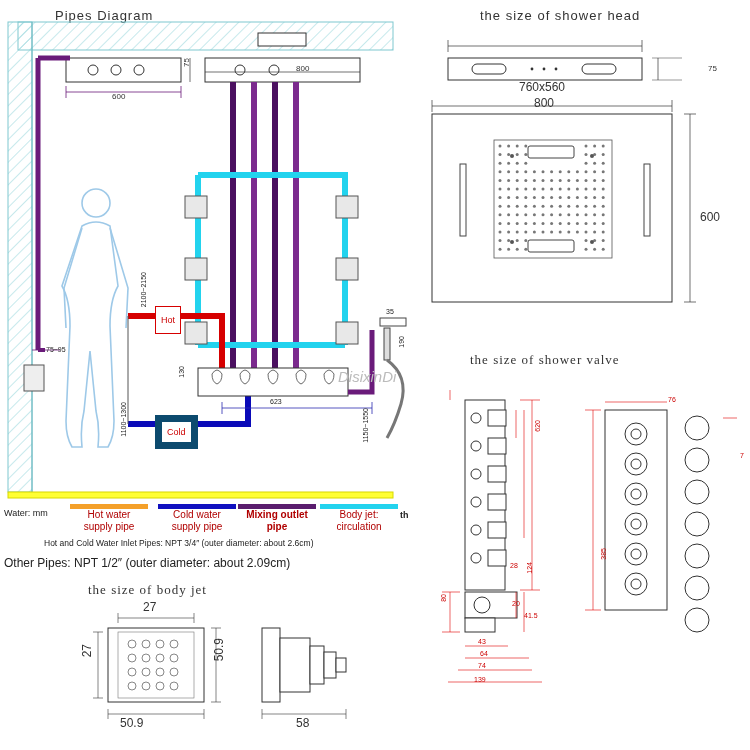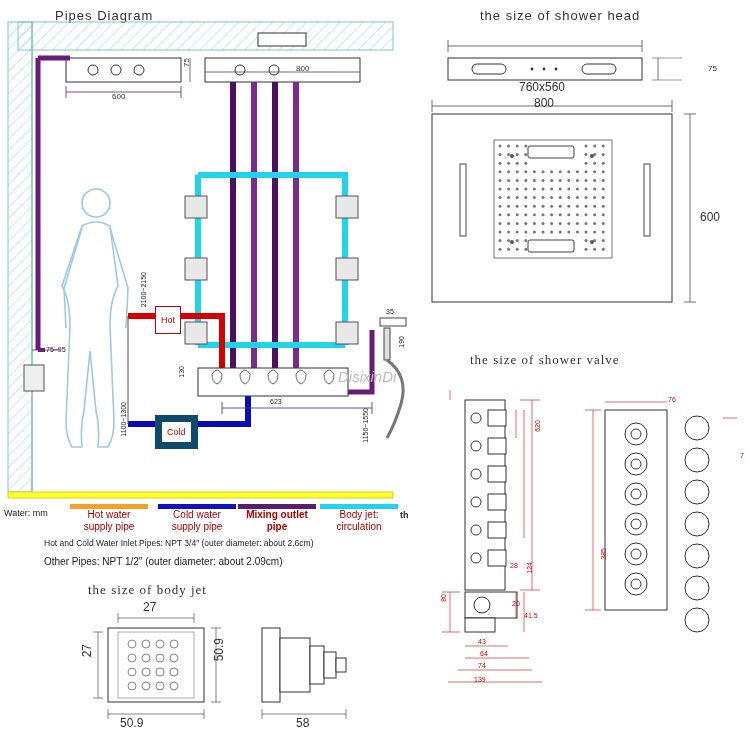--- a/index.html
+++ b/index.html
@@ -135,21 +135,21 @@
   <div style="height:5px;background:#5a1d6e;"></div>
   <div class="legendbox"><span>Mixing outlet</span><br><span>pipe</span></div>
 </div>
 <div class="abs" style="left:320px;top:504px;width:78px;">
   <div style="height:5px;background:#22d3ee;"></div>
   <div class="legendbox"><span>Body jet:</span><br><span>circulation</span></div>
 </div>
 <div class="abs lbl" style="left:400px;top:510px;font-weight:bold;">th</div>
 
 <div class="abs lbl" style="left:14px;top:538px;font-size:8.5px;margin-left:30px;">Hot and Cold Water Inlet Pipes: NPT 3/4″ (outer diameter: about 2.6cm)</div>
-<div class="abs lbl" style="left:4px;top:556px;font-size:10px;margin-left:40px;">Other Pipes: NPT 1/2″ (outer diameter: about 2.09cm)</div>
+<div class="abs lbl" style="left:4px;top:556px;font-size:12px;">Other Pipes: NPT 1/2″ (outer diameter: about 2.09cm)</div>
 
 <div class="abs ttl" style="left:480px;top:8px;">the size of shower head</div>
 
 <svg class="abs" style="left:420px;top:28px;" width="330" height="290">
 
   <line x1="28" y1="18" x2="222" y2="18" stroke="#333" stroke-width="0.7"></line>
   <line x1="28" y1="12" x2="28" y2="24" stroke="#333" stroke-width="0.7"></line>
   <line x1="222" y1="12" x2="222" y2="24" stroke="#333" stroke-width="0.7"></line>
 
   <rect x="28" y="30" width="194" height="22" fill="#fff" stroke="#333"></rect>

